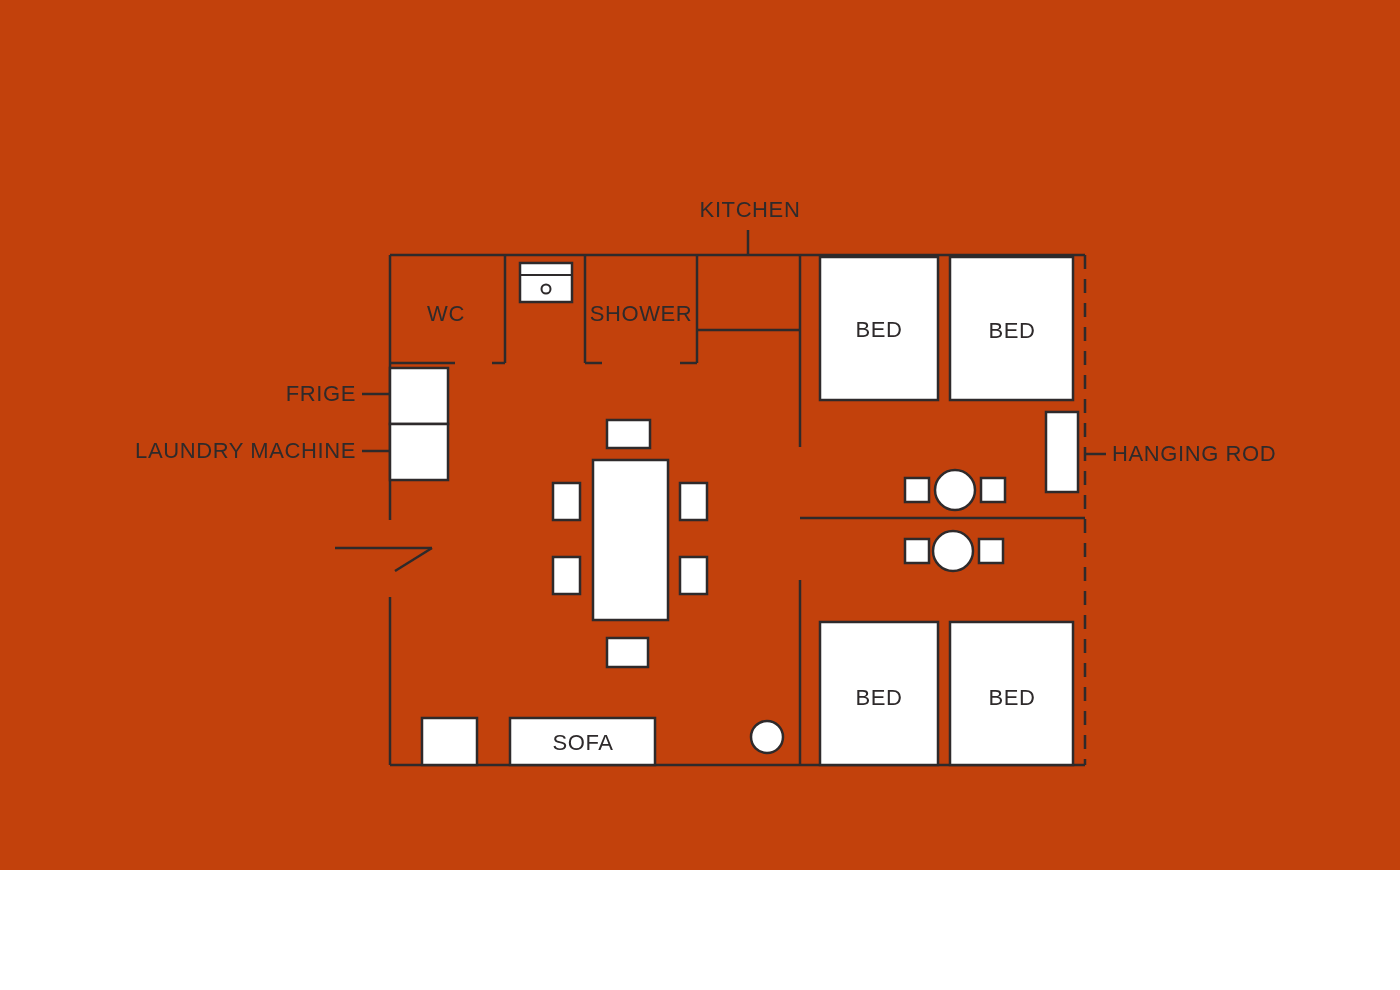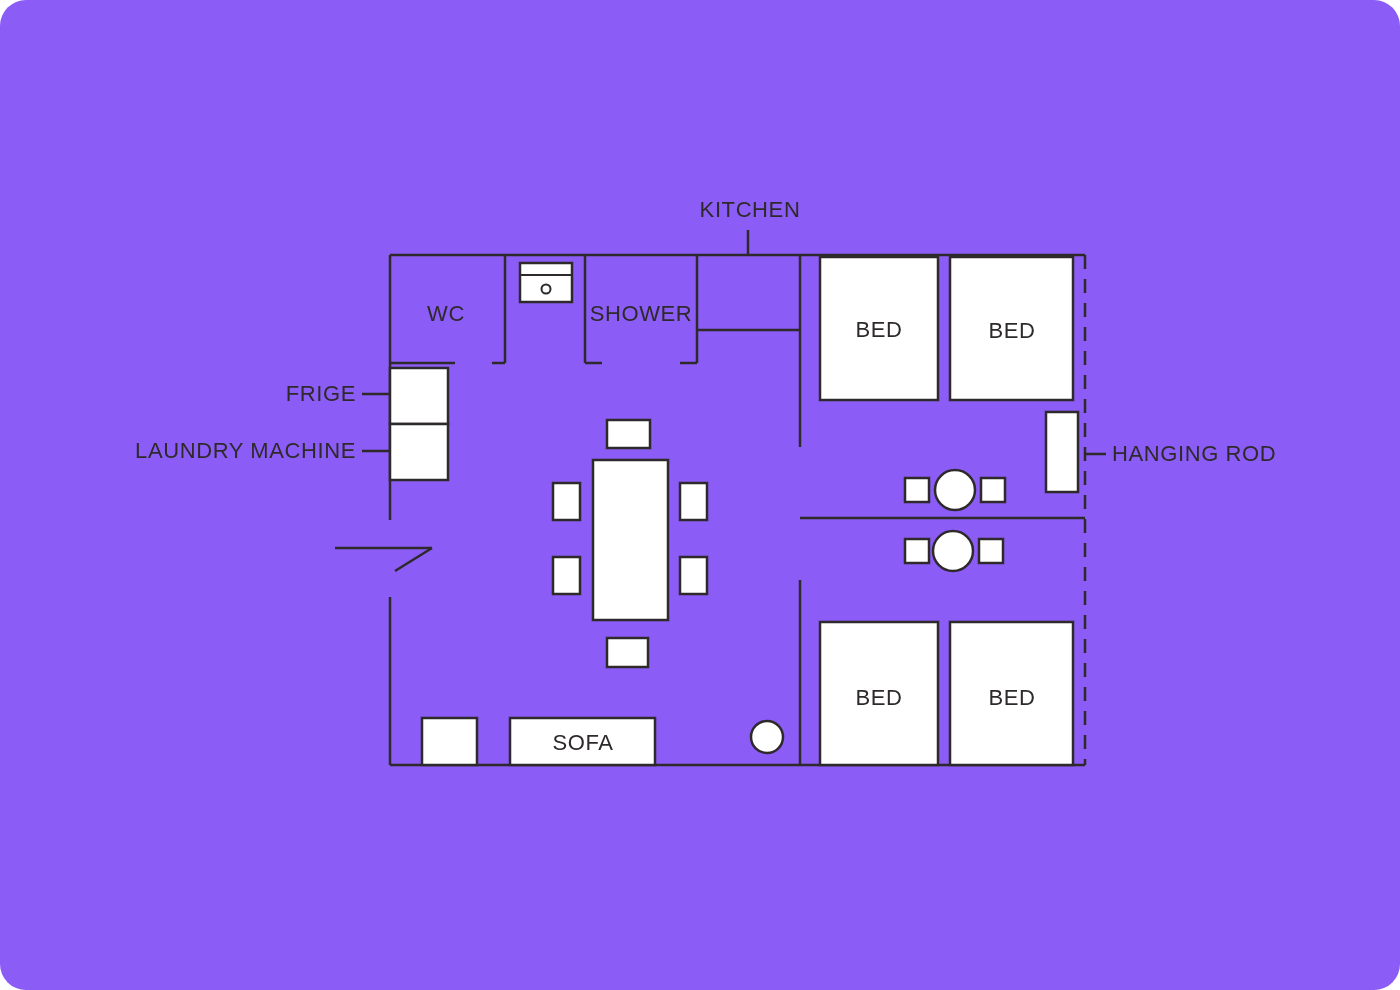--- a/index.html
+++ b/index.html
@@ -3,24 +3,23 @@
 <meta charset="utf-8">
 <style>
   html, body {
     margin: 0;
     padding: 0;
     background: #ffffff;
   }
   .canvas {
     position: relative;
     width: 1400px;
-    height: 990px;
-    background: #8b5cf6;
+    height: 870px;
+    background: #c2410c;
     overflow: hidden;
-    border-radius: 26px;
   }
   svg {
     display: block;
   }
   .wall {
     fill: none;
     stroke: #2e2a2b;
     stroke-width: 2.5;
   }
   .wall-dashed {

